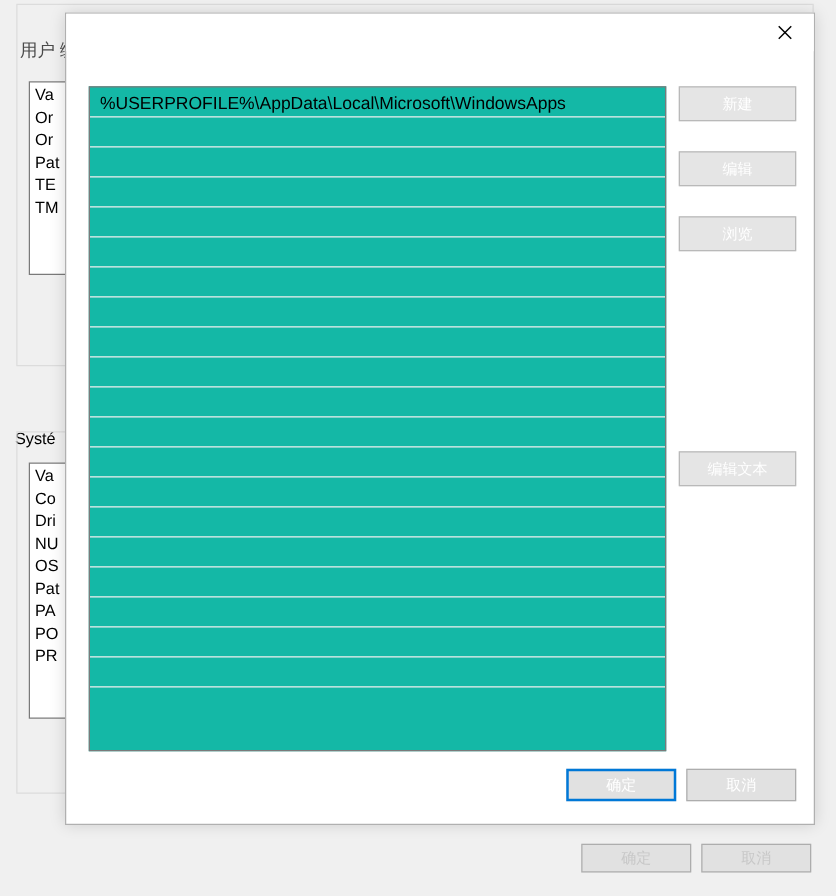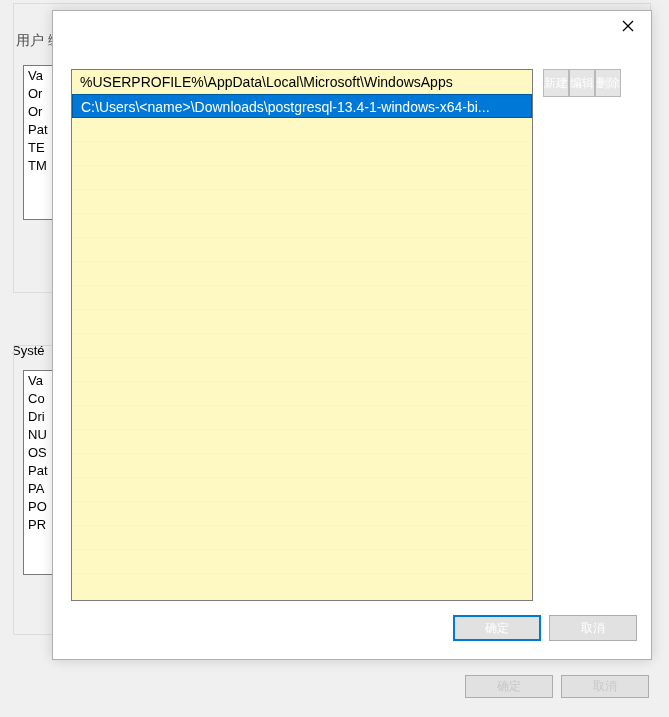--- a/index.html
+++ b/index.html
@@ -113,21 +113,21 @@
     margin-left: auto;
   }
   .close-icon svg { stroke: #000; stroke-width: 1.2; }
 
   .front-body {
     position: absolute;
     left: 18px;
     top: 58px;
     right: 118px;
     bottom: 58px;
-    background: #fef9c3;
+    background: #14b8a6;
     border: 1px solid #7a7a7a;
     overflow: hidden;
   }
 
   .path-list {
     display: block;
     font-size: 14px;
     color: #000;
   }
   .path-row {
@@ -145,20 +145,21 @@
     border: 1px solid #005a9e;
   }
   .path-row.empty { height: 24px; }
 
   .right-buttons {
     position: absolute;
     right: 14px;
     top: 58px;
     width: 94px;
     display: flex;
+    flex-direction: column;
   }
   .right-btn {
     height: 28px;
     background: #e1e1e1;
     border: 1px solid #adadad;
     color: #fff;
     font-size: 12px;
     display: flex;
     align-items: center;
     justify-content: center;
@@ -263,21 +264,20 @@
       <svg width="12" height="12" viewBox="0 0 12 12">
           <line x1="1" y1="1" x2="11" y2="11"></line>
           <line x1="11" y1="1" x2="1" y2="11"></line>
         </svg>
     </div>
   </div>
 
   <div class="front-body">
     <div class="path-list" id="path-list">
         <div class="path-row">%USERPROFILE%\AppData\Local\Microsoft\WindowsApps</div>
-        <div class="path-row selected">C:\Users\&lt;name&gt;\Downloads\postgresql-13.4-1-windows-x64-bi...</div>
         <div class="path-row empty"></div>
         <div class="path-row empty"></div>
         <div class="path-row empty"></div>
         <div class="path-row empty"></div>
         <div class="path-row empty"></div>
         <div class="path-row empty"></div>
         <div class="path-row empty"></div>
         <div class="path-row empty"></div>
         <div class="path-row empty"></div>
         <div class="path-row empty"></div>
@@ -291,24 +291,25 @@
         <div class="path-row empty"></div>
         <div class="path-row empty"></div>
       </div>
   </div>
 
   <div class="right-buttons">
     <div class="right-btn">新建</div>
     <div style="height:24px"></div>
     <div class="right-btn">编辑</div>
     <div style="height:24px"></div>
+    <div class="right-btn">浏览</div>
     <div style="height:24px"></div>
-    <div class="right-btn">删除</div>
     <div style="height:56px"></div>
     <div style="height:24px"></div>
     <div style="height:56px"></div>
+    <div class="right-btn">编辑文本</div>
   </div>
 
   <div class="front-footer">
     <div class="footer-btn primary">确定</div>
     <div class="footer-btn">取消</div>
   </div>
 </div>
 
 </body></html>

